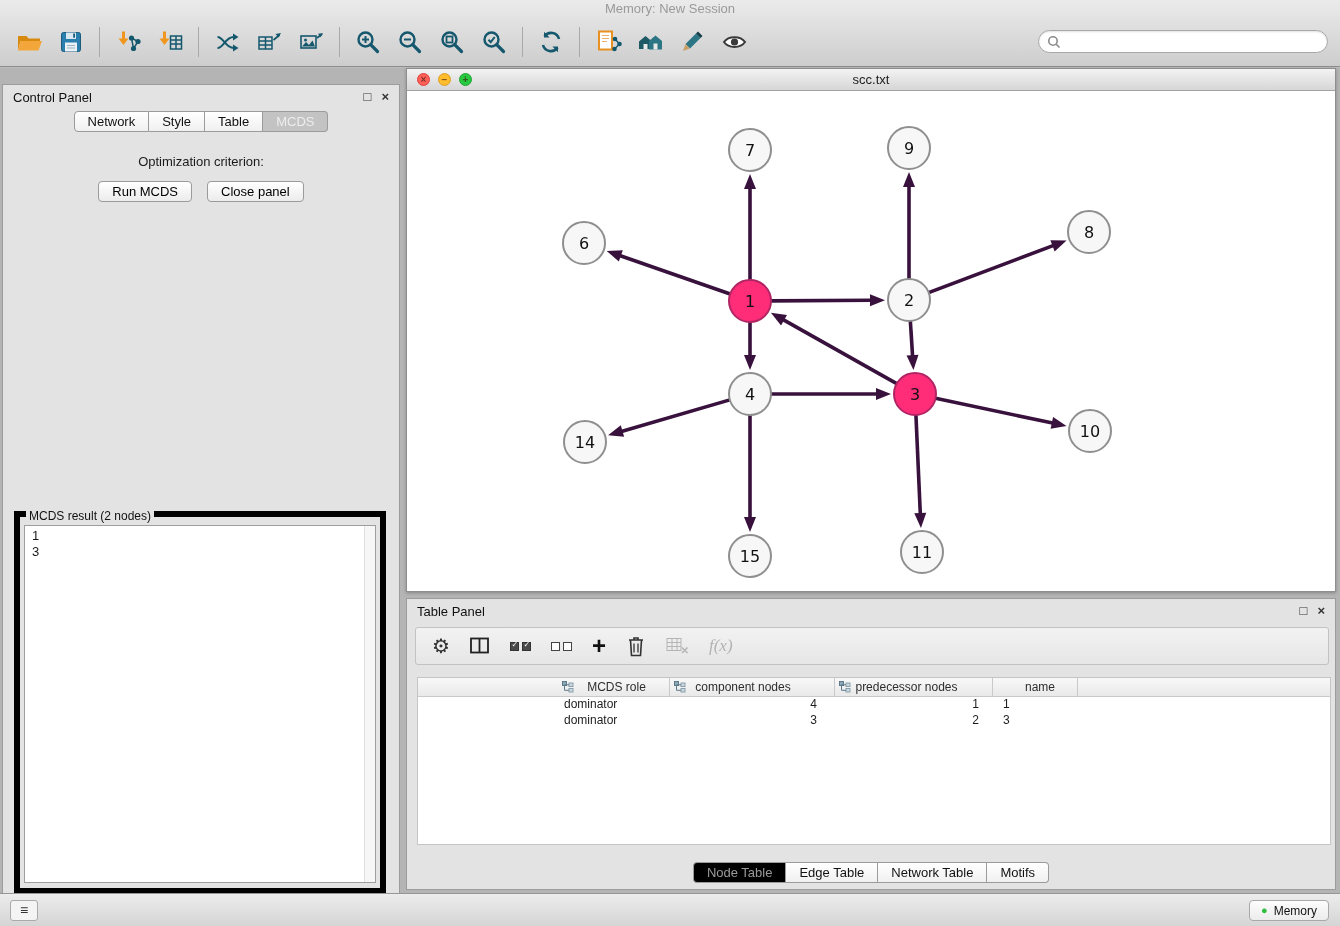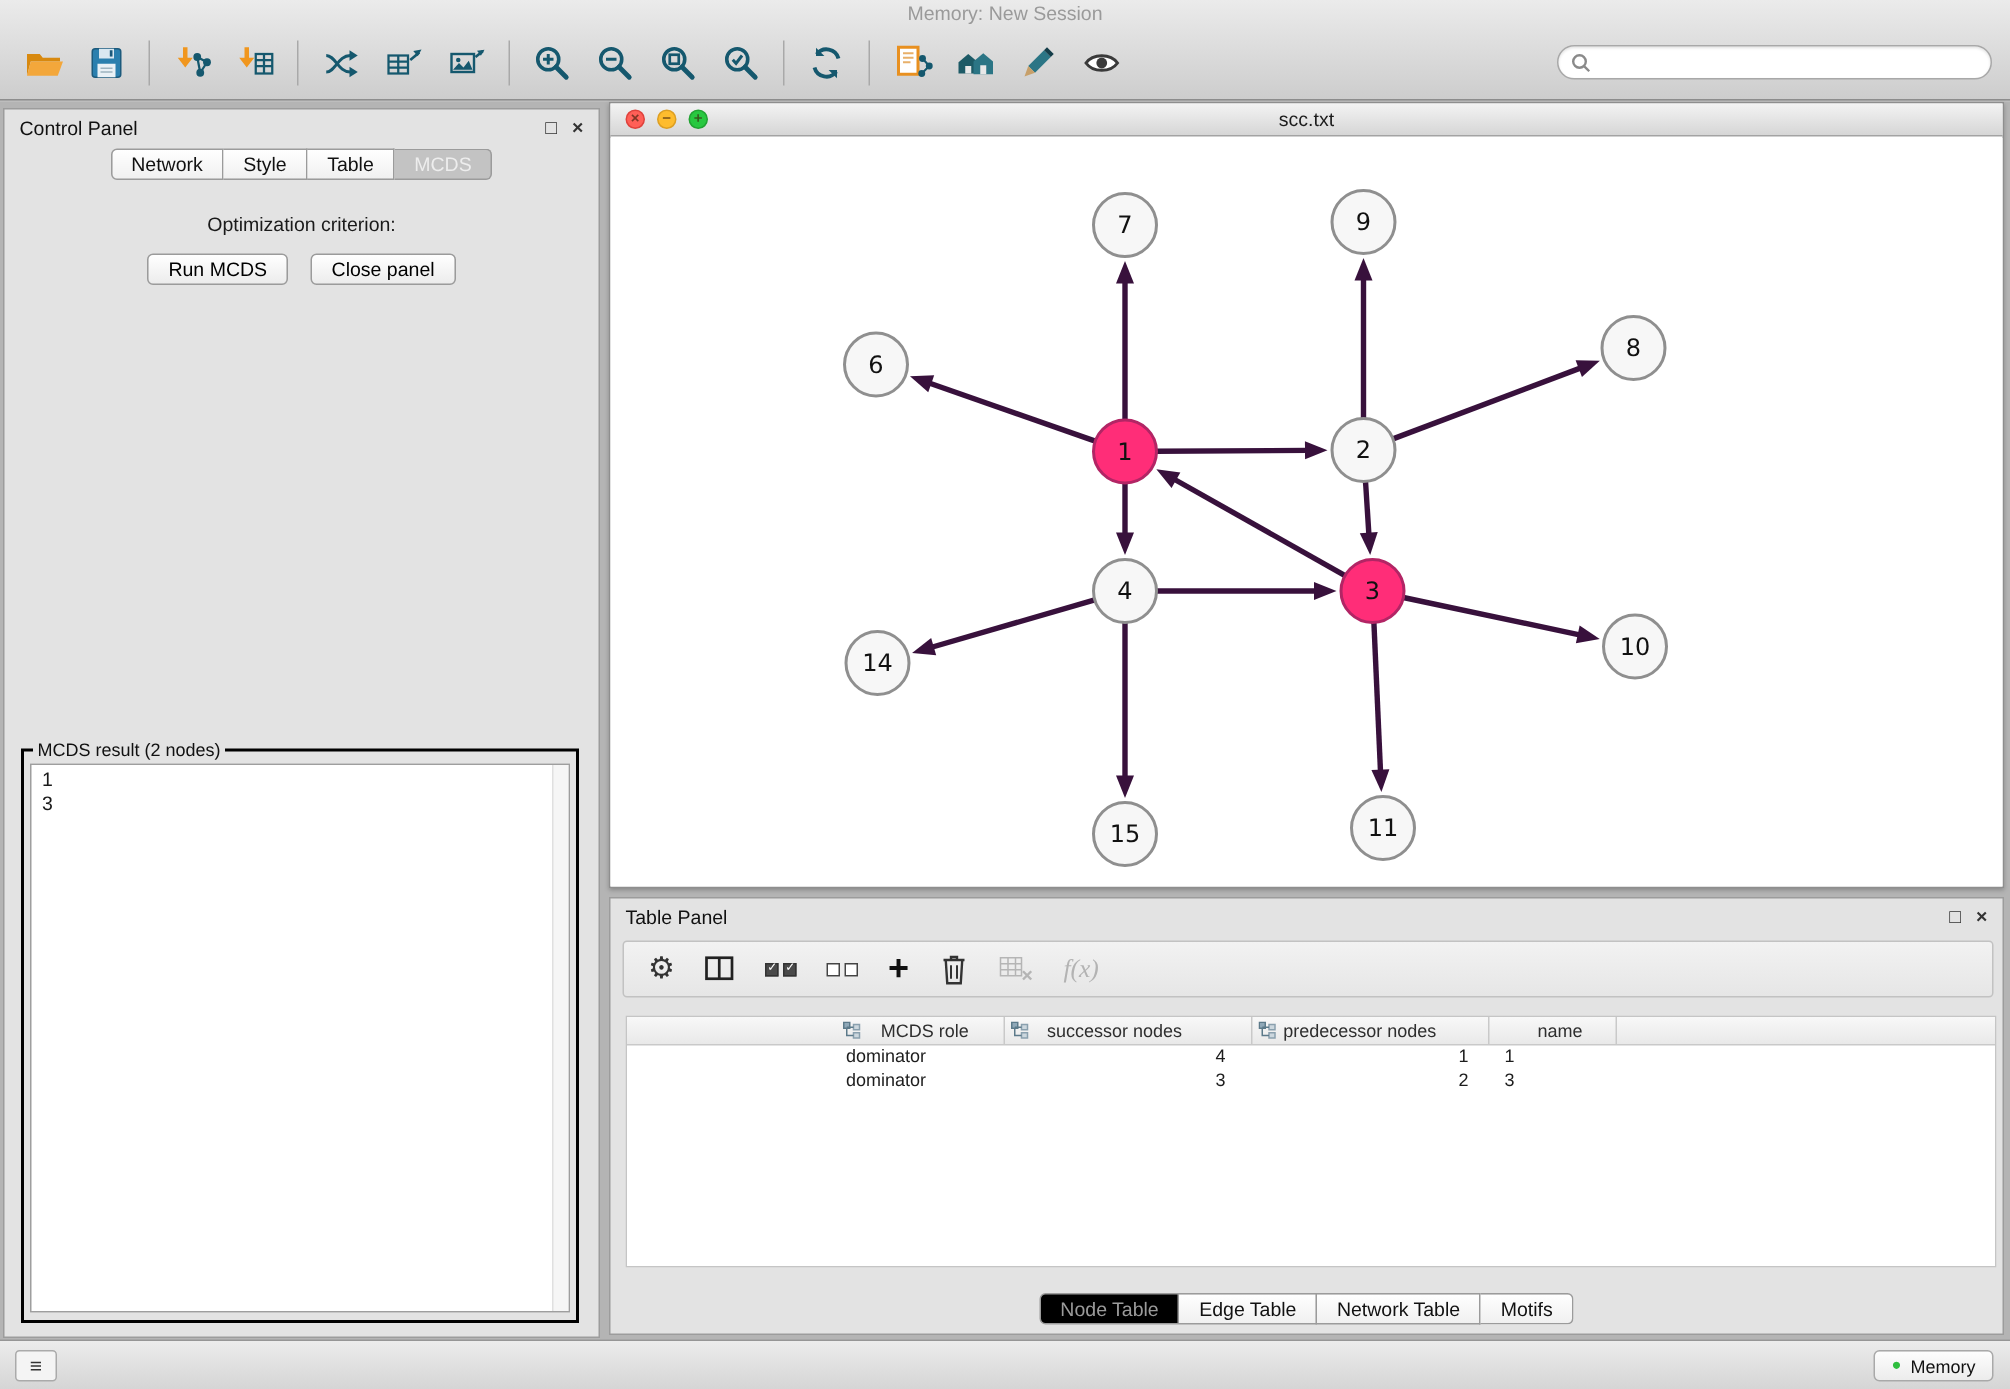--- a/index.html
+++ b/index.html
@@ -22,21 +22,21 @@
     border-radius:4px;}
   .tb-sep{width:1px;height:30px;background:#a9a9a9;margin:0 7px;}
   .search-wrap{position:absolute;right:12px;top:12px;width:290px;height:23px;
     background:#fff;border:1px solid #a8a8a8;border-radius:12px;
     display:flex;align-items:center;padding:0 8px;box-shadow:inset 0 1px 2px rgba(0,0,0,.12);}
   .search-wrap input{flex:1;border:none;outline:none;font-size:12px;background:transparent;margin-left:5px;
     font-family:"Liberation Sans",sans-serif;}
   
   .workspace{position:absolute;top:68px;left:0;right:0;bottom:33px;background:#b4b4b4;}
   
-  .control-panel{position:absolute;left:2px;top:4px;width:398px;height:820px;
+  .control-panel{position:absolute;left:2px;top:16px;width:398px;height:820px;
     background:#e3e3e3;border:1px solid #9c9c9c;}
   .panel-header{height:24px;display:flex;align-items:center;padding:0 10px;font-size:13px;color:#111;}
   .panel-header .sp{flex:1;}
   .ph-icon{font-size:13px;color:#333;margin-left:10px;cursor:default;line-height:14px;}
   .seg-row{display:flex;justify-content:center;margin-top:2px;}
   .seg{height:21px;line-height:19px;padding:0 13px;font-size:13px;background:linear-gradient(#ffffff,#f0f0f0);
     border:1px solid #9b9b9b;border-left:none;color:#111;text-align:center;}
   .seg:first-child{border-left:1px solid #9b9b9b;border-radius:4px 0 0 4px;}
   .seg:last-child{border-radius:0 4px 4px 0;}
   .seg-row.cp .seg.selected{background:#c3c3c3;color:#ededed;}
@@ -44,21 +44,21 @@
   .opt-label{text-align:center;margin-top:22px;font-size:13px;}
   .cp-select{margin:9px auto 0;width:312px;height:23px;background:#fff;border:1px solid #a2a2a2;
     border-radius:4px;display:flex;align-items:center;padding:0 5px 0 9px;font-size:13px;
     box-shadow:0 1px 0 rgba(255,255,255,.6);}
   .arrows{margin-left:auto;display:flex;flex-direction:column;gap:2px;padding-right:2px;}
   .tri-up{width:0;height:0;border-left:4px solid transparent;border-right:4px solid transparent;border-bottom:5px solid #4c4c4c;}
   .tri-down{width:0;height:0;border-left:4px solid transparent;border-right:4px solid transparent;border-top:5px solid #4c4c4c;}
   .cp-buttons{display:flex;justify-content:center;gap:15px;margin-top:12px;}
   .btn{height:21px;padding:0 13px;background:linear-gradient(#ffffff,#ececec);
     border:1px solid #9b9b9b;border-radius:4px;font-size:13px;font-family:"Liberation Sans",sans-serif;}
-  .result-box{position:absolute;left:11px;right:13px;top:426px;bottom:9px;border:2px solid #000000;}
+  .result-box{position:absolute;left:11px;right:13px;top:426px;bottom:9px;border:6px solid #000000;}
   .result-legend{position:absolute;top:-8px;left:6px;background:#e3e3e3;padding:0 3px;font-size:12px;color:#111;}
   .result-area{position:absolute;left:4px;right:4px;top:8px;bottom:5px;background:#fff;
     border:1px solid #9e9e9e;font-size:13px;line-height:16px;padding:2px 0 0 7px;overflow:hidden;}
   .result-scroll{position:absolute;right:0;top:0;bottom:0;width:11px;background:#f6f6f6;border-left:1px solid #e0e0e0;}
   
   .net-window{position:absolute;left:406px;top:0;width:930px;height:524px;background:#fff;
     border:1px solid #8e8e8e;box-shadow:0 1px 3px rgba(0,0,0,.25);}
   .net-titlebar{position:relative;height:22px;background:linear-gradient(#f3f3f3,#d6d6d6);
     border-bottom:1px solid #a3a3a3;text-align:center;font-size:13px;line-height:22px;color:#1c1c1c;}
   .traffic{position:absolute;left:10px;top:4px;display:flex;gap:8px;}
@@ -444,21 +444,21 @@
             </svg>
           <span>MCDS role</span>
         </div>
         <div class="hcell c2" style="justify-content:center;text-align:center">
           <svg class="treeicon" width="12" height="12" viewBox="0 0 12 12">
               <rect x="0.5" y="0.5" width="4" height="4" fill="#8fa8b8" stroke="#5c7a8a"></rect>
               <rect x="7" y="2" width="4" height="3.5" fill="#ccd7de" stroke="#8aa0ae"></rect>
               <rect x="7" y="7.5" width="4" height="3.5" fill="#ccd7de" stroke="#8aa0ae"></rect>
               <path d="M2.5 4.5v4.8h4.5M2.5 3.8H7" stroke="#5c7a8a" fill="none"></path>
             </svg>
-          <span style="margin:0 auto">successor nodes</span>
+          <span style="margin:0 auto">component nodes</span>
         </div>
         <div class="hcell c3" style="justify-content:flex-end;text-align:center">
           <svg class="treeicon" width="12" height="12" viewBox="0 0 12 12">
               <rect x="0.5" y="0.5" width="4" height="4" fill="#8fa8b8" stroke="#5c7a8a"></rect>
               <rect x="7" y="2" width="4" height="3.5" fill="#ccd7de" stroke="#8aa0ae"></rect>
               <rect x="7" y="7.5" width="4" height="3.5" fill="#ccd7de" stroke="#8aa0ae"></rect>
               <path d="M2.5 4.5v4.8h4.5M2.5 3.8H7" stroke="#5c7a8a" fill="none"></path>
             </svg>
           <span style="margin:0 auto">predecessor nodes</span>
         </div>

